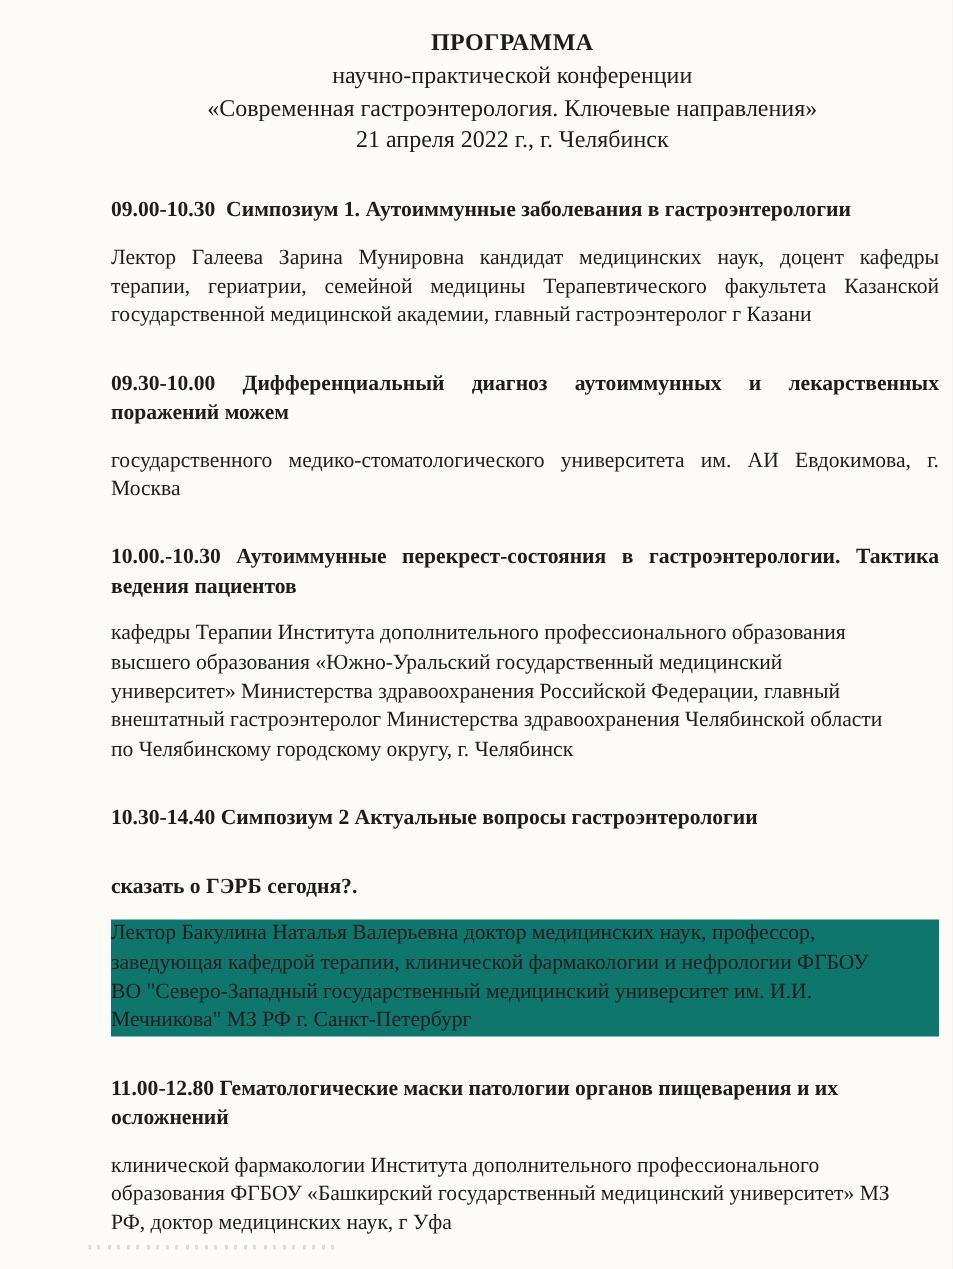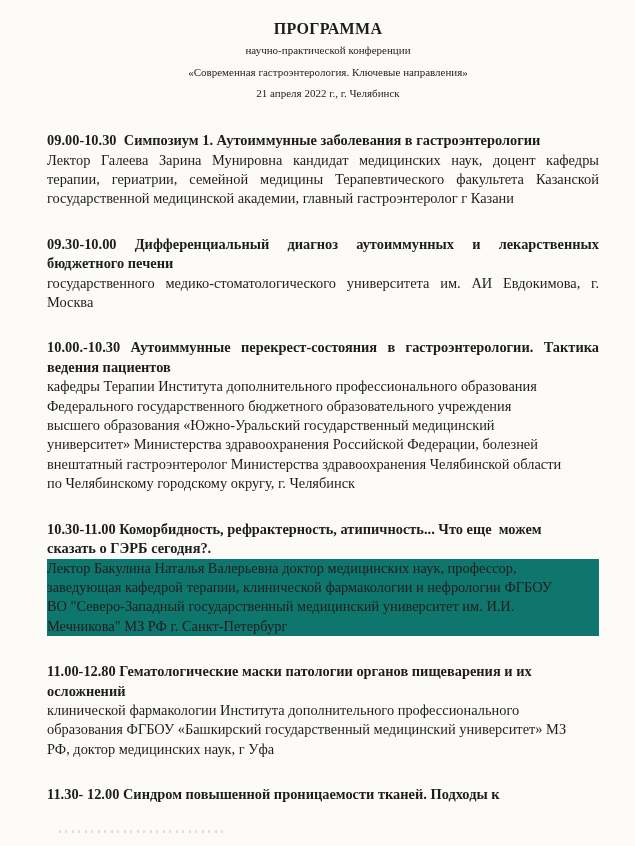--- a/index.html
+++ b/index.html
@@ -9,37 +9,37 @@
     width: 635px;
     height: 846px;
     margin: 0 auto;
     background: #fcfbf8;
     color: #1d1d1d;
     font-family: "Liberation Serif", "DejaVu Serif", serif;
     font-size: 14.4px;
     line-height: 19.4px;
     overflow: hidden;
     box-sizing: border-box;
-    padding: 18px 26px 0 47px;
+    padding: 18px 26px 0 74px;
   }
   .doc-header {
     text-align: center;
     line-height: 21.8px;
     margin-bottom: 22px;
   }
   .doc-title {
     font-weight: 700;
     font-size: 16px;
     letter-spacing: 0.3px;
   }
-  .doc-sub { font-size: 11px; }
+  .doc-sub { font-size: 16px; }
   .content { width: 552px; }
   .block { margin: 0; }
   .block.heading { font-weight: 700; margin-top: 26px; }
-  .block.body { font-weight: 400; }
+  .block.body { font-weight: 400; margin-top: 12px; }
   .block.highlight { background: #0f766e; }
   .line { white-space: pre-wrap; }
   .line.stretch {
     white-space: normal;
     text-align: justify;
     text-align-last: justify;
     text-justify: inter-word;
   }
   .clip-artifact {
     position: absolute;
@@ -69,40 +69,41 @@
       <div class="block heading">
         <div class="line">09.00-10.30  Симпозиум 1. Аутоиммунные заболевания в гастроэнтерологии</div>
       </div>
       <div class="block body">
         <div class="line stretch">Лектор Галеева Зарина Мунировна кандидат медицинских наук, доцент кафедры</div>
         <div class="line stretch">терапии, гериатрии, семейной медицины Терапевтического факультета Казанской</div>
         <div class="line">государственной медицинской академии, главный гастроэнтеролог г Казани</div>
       </div>
       <div class="block heading">
         <div class="line stretch">09.30-10.00 Дифференциальный диагноз аутоиммунных и лекарственных</div>
-        <div class="line">бюджетного печени</div>
+        <div class="line">поражений можем</div>
       </div>
       <div class="block body">
         <div class="line stretch">государственного медико-стоматологического университета им. АИ Евдокимова,  г.</div>
         <div class="line">Москва</div>
       </div>
       <div class="block heading">
         <div class="line stretch">10.00.-10.30 Аутоиммунные перекрест-состояния в гастроэнтерологии. Тактика</div>
         <div class="line">ведения пациентов</div>
       </div>
       <div class="block body">
         <div class="line">кафедры Терапии Института дополнительного профессионального образования</div>
-        <div class="line">Федерального государственного бюджетного образовательного учреждения</div>
         <div class="line">высшего образования «Южно-Уральский государственный медицинский</div>
-        <div class="line">университет» Министерства здравоохранения Российской Федерации, болезней</div>
+        <div class="line">университет» Министерства здравоохранения Российской Федерации, главный</div>
         <div class="line">внештатный гастроэнтеролог Министерства здравоохранения Челябинской области</div>
         <div class="line">по Челябинскому городскому округу, г. Челябинск</div>
       </div>
       <div class="block heading">
-        <div class="line">10.30-11.00 Коморбидность, рефрактерность, атипичность... Что еще  можем</div>
+        <div class="line">10.30-14.40 Симпозиум 2 Актуальные вопросы гастроэнтерологии</div>
+      </div>
+      <div class="block heading">
         <div class="line">сказать о ГЭРБ сегодня?.</div>
       </div>
       <div class="block body highlight">
         <div class="line">Лектор Бакулина Наталья Валерьевна доктор медицинских наук, профессор,</div>
         <div class="line">заведующая кафедрой терапии, клинической фармакологии и нефрологии ФГБОУ</div>
         <div class="line">ВО "Северо-Западный государственный медицинский университет им. И.И.</div>
         <div class="line">Мечникова" МЗ РФ г. Санкт-Петербург</div>
       </div>
       <div class="block heading">
         <div class="line">11.00-12.80 Гематологические маски патологии органов пищеварения и их</div>

